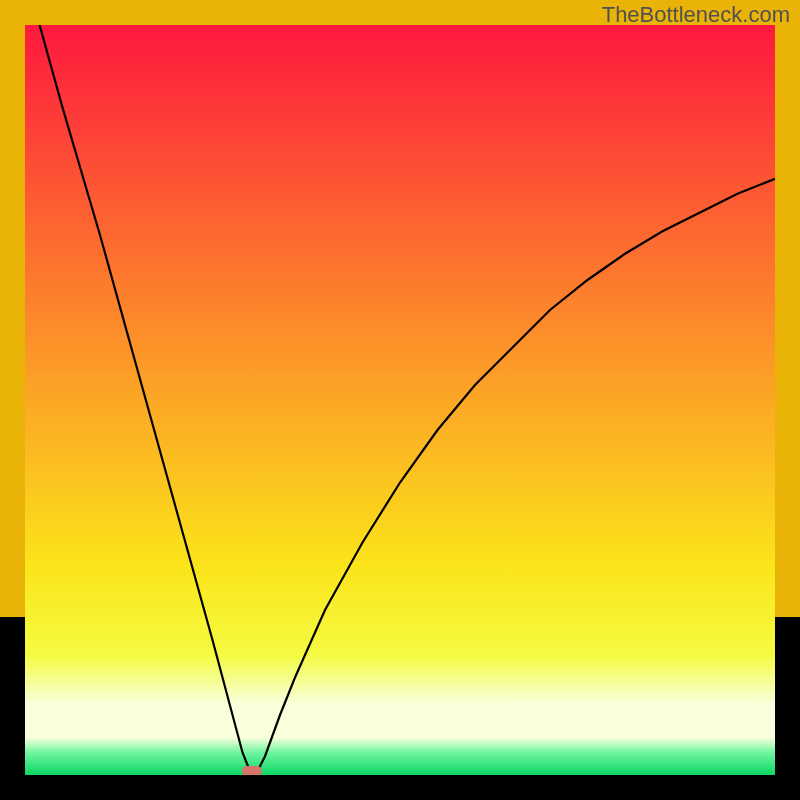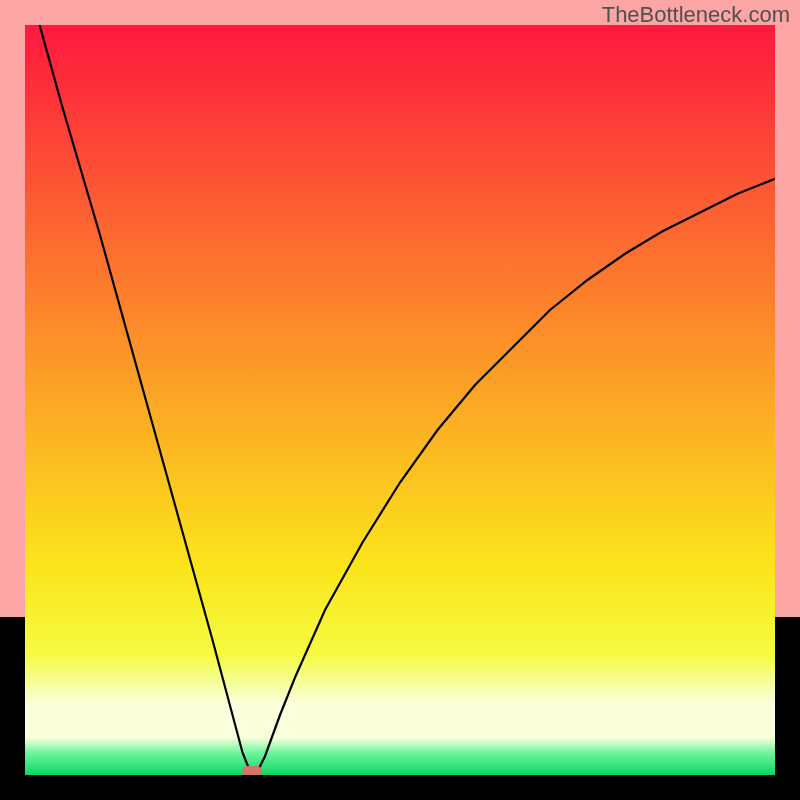--- a/index.html
+++ b/index.html
@@ -10,21 +10,21 @@
     background: #000;
     font-family: Arial, Helvetica, sans-serif;
     overflow: hidden;
   }
   .frame {
     position: absolute;
     top: 0;
     left: 0;
     width: 800px;
     height: 617px;
-    background: #fca5a5;
+    background: #eab308;
   }
   .plot {
     position: absolute;
     top: 25px;
     left: 25px;
     width: 750px;
     height: 750px;
     overflow: hidden;
   }
   .watermark {

